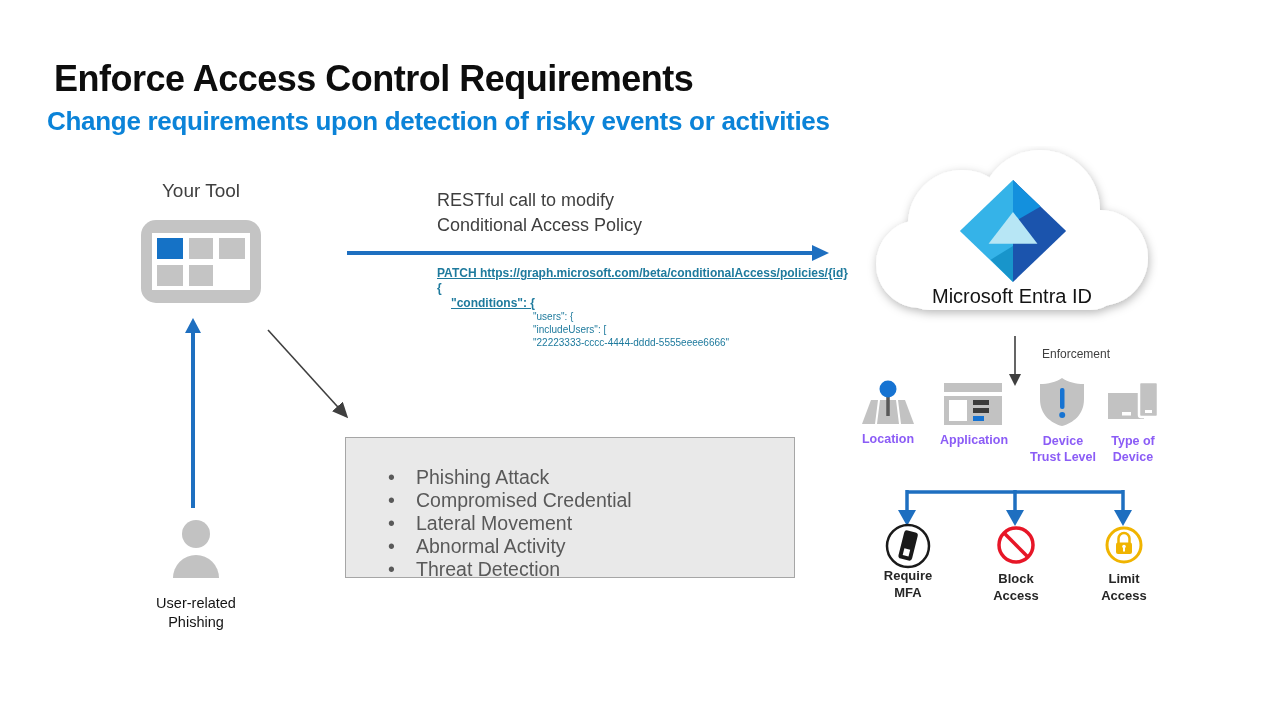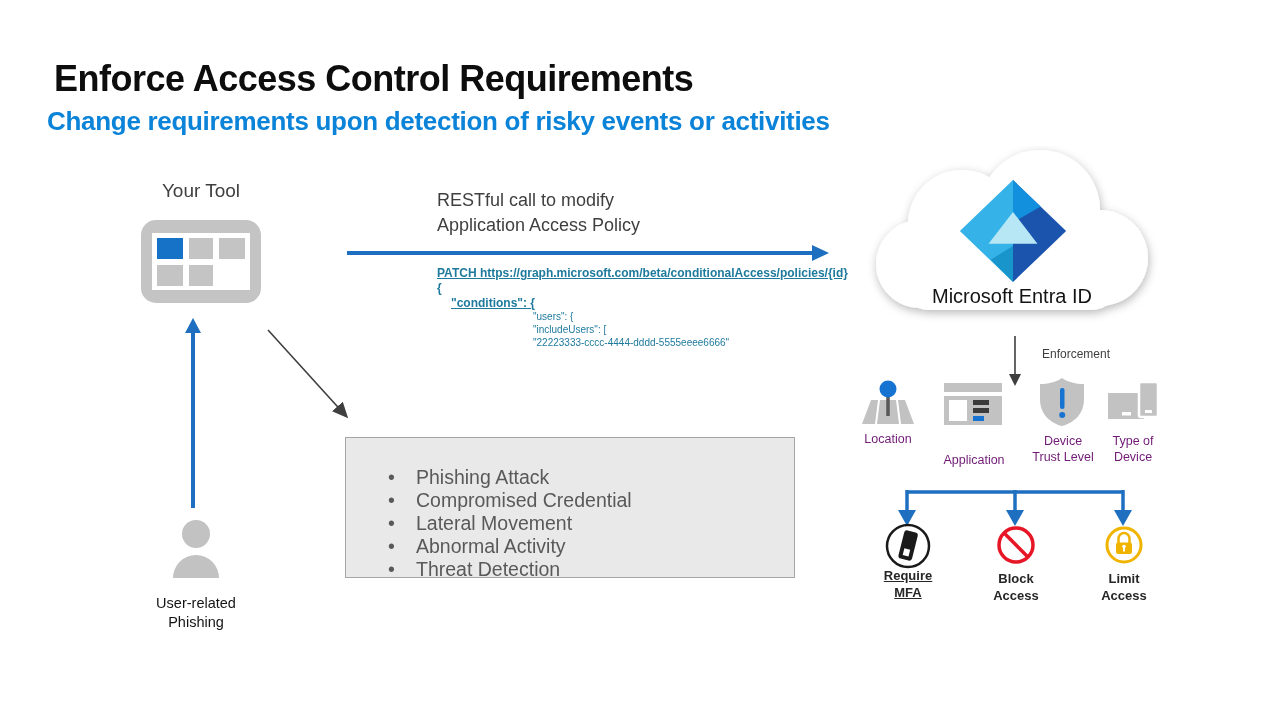--- a/index.html
+++ b/index.html
@@ -25,35 +25,35 @@
   .rest-caption{left:437px;top:188px;font-size:18px;line-height:25px;color:#3f3f3f;}
   .code-main{left:437px;top:266px;font-size:12px;font-weight:700;line-height:15px;color:#1e7a9d;text-decoration:underline;}
   .code-l3{padding-left:14px;}
   .code-nested{left:533px;top:310px;font-size:10px;line-height:13px;color:#1e7a9d;}
   
   .cloud{left:862px;top:146px;}
   .entra-logo{left:959px;top:180px;}
   .entra-label{left:910px;top:285px;width:204px;text-align:center;font-size:20px;color:#141414;}
   .enforcement-label{left:1042px;top:347px;font-size:12px;color:#3f3f3f;}
   
-  .cond-label{font-size:12.5px;font-weight:400;color:#701a75;text-align:center;line-height:16px;}
+  .cond-label{font-size:12.5px;font-weight:700;color:#8b5cf6;text-align:center;line-height:16px;}
   .icon-location{left:862px;top:380px;}
   .icon-application{left:944px;top:383px;}
   .icon-shield{left:1040px;top:378px;}
   .icon-devices{left:1108px;top:382px;}
   .lbl-location{left:856px;top:431px;width:64px;}
-  .lbl-application{left:936px;top:452px;width:76px;text-align:center;}
+  .lbl-application{left:936px;top:432px;width:76px;text-align:center;}
   .lbl-trust{left:1026px;top:433px;width:74px;}
   .lbl-devtype{left:1100px;top:433px;width:66px;}
   
   .icon-mfa{left:884px;top:522px;}
   .icon-block{left:996px;top:525px;}
   .icon-limit{left:1104px;top:525px;}
   .act-label{font-size:13px;font-weight:700;color:#262626;text-align:center;line-height:17px;}
-  .lbl-mfa{left:872px;top:567px;width:72px;text-decoration:underline;}
+  .lbl-mfa{left:872px;top:567px;width:72px;}
   .lbl-block{left:980px;top:570px;width:72px;}
   .lbl-limit{left:1088px;top:570px;width:72px;}
   
   .risk-box{
     left:345px;top:437px;width:450px;height:141px;box-sizing:border-box;
     background:#e9e9e9;border:1.5px solid #a6a6a6;
   }
   .risk-box ul{margin:16px;padding:12px 0 0 0;list-style:none;}
   .risk-box li{
     position:relative;padding-left:54px;font-size:19.5px;line-height:23px;color:#595959;
@@ -97,21 +97,21 @@
   <svg class="abs rest-arrow" width="486" height="20">
     <line x1="2" y1="10" x2="469" y2="10" stroke="#1e6fc0" stroke-width="4"></line>
     <polygon points="484,10 467,2 467,18" fill="#1e6fc0"></polygon>
   </svg>
   <svg class="abs cloud-down-arrow" width="20" height="54">
     <line x1="10" y1="2" x2="10" y2="42" stroke="#3f3f3f" stroke-width="1.6"></line>
     <polygon points="10,52 4,40 16,40" fill="#3f3f3f"></polygon>
   </svg>
 
   <div class="abs rest-caption pre">RESTful call to modify
-Application Access Policy</div>
+Conditional Access Policy</div>
   <div class="abs code-main">
     <div>PATCH https://graph.microsoft.com/beta/conditionalAccess/policies/{id}</div>
     <div>{</div>
     <div class="code-l3">"conditions": {</div>
   </div>
   <div class="abs code-nested">
     <div>"users": {</div>
     <div>"includeUsers": [</div>
     <div>"22223333-cccc-4444-dddd-5555eeee6666"</div>
   </div>

